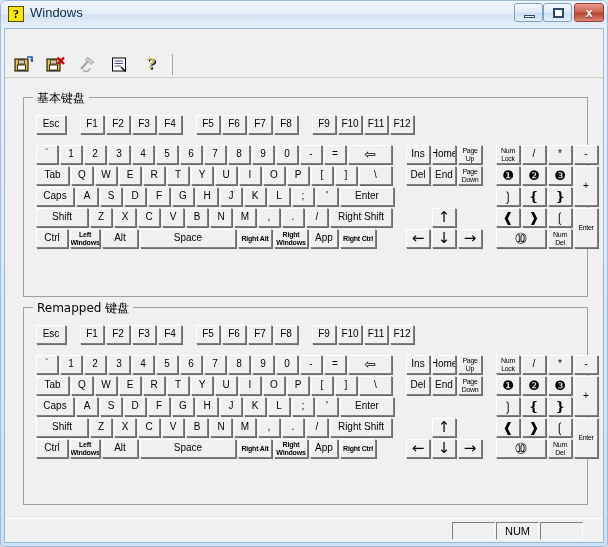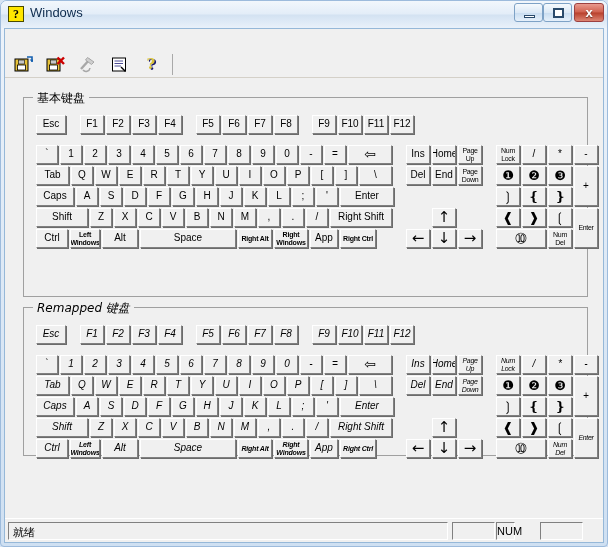--- a/index.html
+++ b/index.html
@@ -141,21 +141,21 @@
     position:absolute; top:3px; height:18px;
     border-top:1px solid #808080; border-left:1px solid #808080;
     border-right:1px solid #ffffff; border-bottom:1px solid #ffffff;
   }
   #sb-main { left:3px; width:440px; }
   #sb-main span {
     position:absolute; left:4px; top:2px; font-size:11px; color:#000;
     font-family:"DejaVu Sans","Liberation Sans",sans-serif;
   }
   #sb-caps { left:447px; width:43px; }
-  #sb-num  { left:491px; width:19px; }
+  #sb-num  { left:491px; width:43px; }
   #sb-scrl { left:535px; width:43px; }
   .sb-ind {
     position:absolute; left:0; right:0; top:2px; text-align:center;
     font-size:11px; color:#000;
   }
   #watermark {
     position:absolute; right:4px; top:-2px;
     font-size:21px; font-weight:bold; color:#0f766e;
     letter-spacing:0.5px; font-family:"Liberation Sans",sans-serif;
     pointer-events:none;
@@ -333,21 +333,21 @@
           <div class="key np" style="left: 498px; top: 110px; width: 24px; height: 19px;">❱</div>
           <div class="key np" style="left: 524px; top: 110px; width: 24px; height: 19px;">❲</div>
           <div class="key np" style="left: 472px; top: 131px; width: 50px; height: 19px;">➉</div>
           <div class="key tiny" style="left: 524px; top: 131px; width: 24px; height: 19px;">Num
 Del</div>
           <div class="key" style="left: 550px; top: 68px; width: 24px; height: 40px;">+</div>
           <div class="key tiny" style="left: 550px; top: 110px; width: 24px; height: 40px;">Enter</div>
         </div>
     </div>
 
-    <div class="groupbox" id="group-remap" style="left:18px; top:278px; width:565px; height:149px;font-style:italic;">
+    <div class="groupbox" id="group-remap" style="left:18px; top:278px; width:565px; height:198px;">
       <div class="group-legend">Remapped 键盘</div>
       <div class="kb" id="kb1" style="position: absolute; left: 0px; top: 0px; width: 565px; height: 200px;">
           <div class="key" style="left: 12px; top: 17px; width: 30px; height: 19px;">Esc</div>
           <div class="key" style="left: 56px; top: 17px; width: 24px; height: 19px;">F1</div>
           <div class="key" style="left: 82px; top: 17px; width: 24px; height: 19px;">F2</div>
           <div class="key" style="left: 108px; top: 17px; width: 24px; height: 19px;">F3</div>
           <div class="key" style="left: 134px; top: 17px; width: 24px; height: 19px;">F4</div>
           <div class="key" style="left: 172px; top: 17px; width: 24px; height: 19px;">F5</div>
           <div class="key" style="left: 198px; top: 17px; width: 24px; height: 19px;">F6</div>
           <div class="key" style="left: 224px; top: 17px; width: 24px; height: 19px;">F7</div>
@@ -447,23 +447,20 @@
           <div class="key np" style="left: 524px; top: 110px; width: 24px; height: 19px;">❲</div>
           <div class="key np" style="left: 472px; top: 131px; width: 50px; height: 19px;">➉</div>
           <div class="key tiny" style="left: 524px; top: 131px; width: 24px; height: 19px;">Num
 Del</div>
           <div class="key" style="left: 550px; top: 68px; width: 24px; height: 40px;">+</div>
           <div class="key tiny" style="left: 550px; top: 110px; width: 24px; height: 40px;">Enter</div>
         </div>
     </div>
 
     <div id="statusbar">
-      <div class="sb-panel" id="sb-main">
-        <span>就绪</span>
-      </div>
       <div class="sb-panel" id="sb-caps">
         <div class="sb-ind"></div>
       </div>
       <div class="sb-panel" id="sb-num">
         <div class="sb-ind">NUM</div>
       </div>
       <div class="sb-panel" id="sb-scrl">
         <div class="sb-ind"></div>
       </div>
       <div id="watermark">ITMOP.COM</div>

